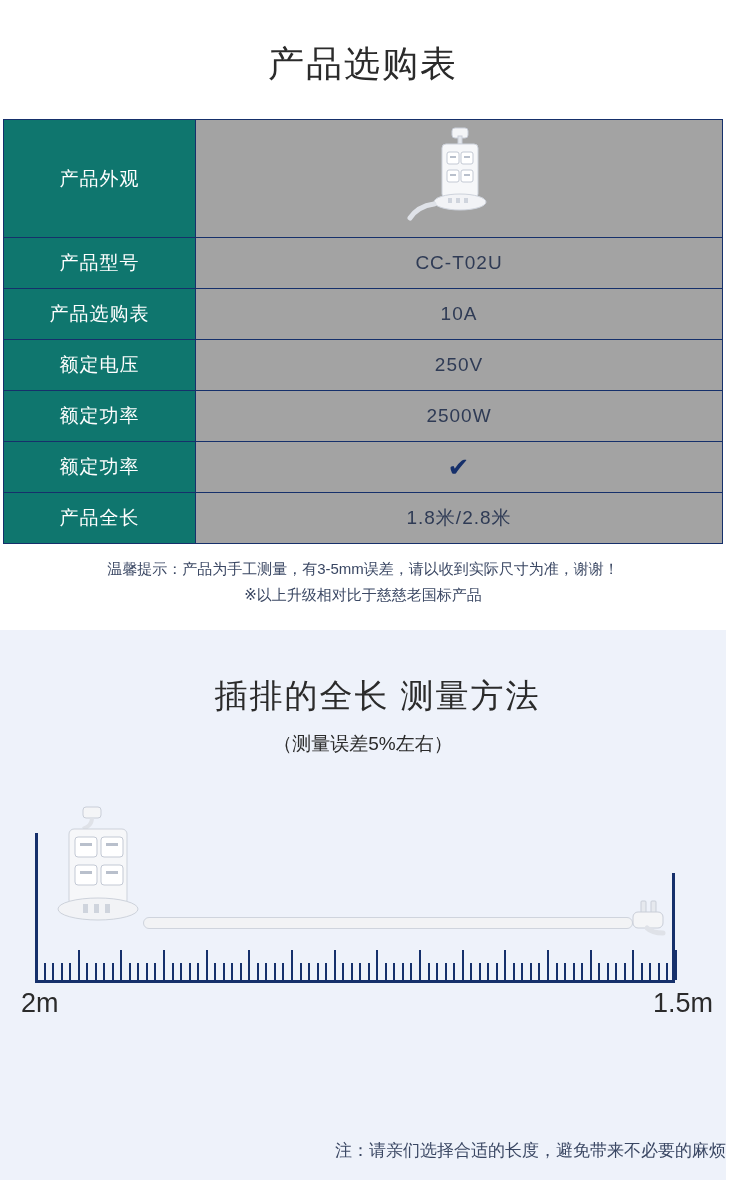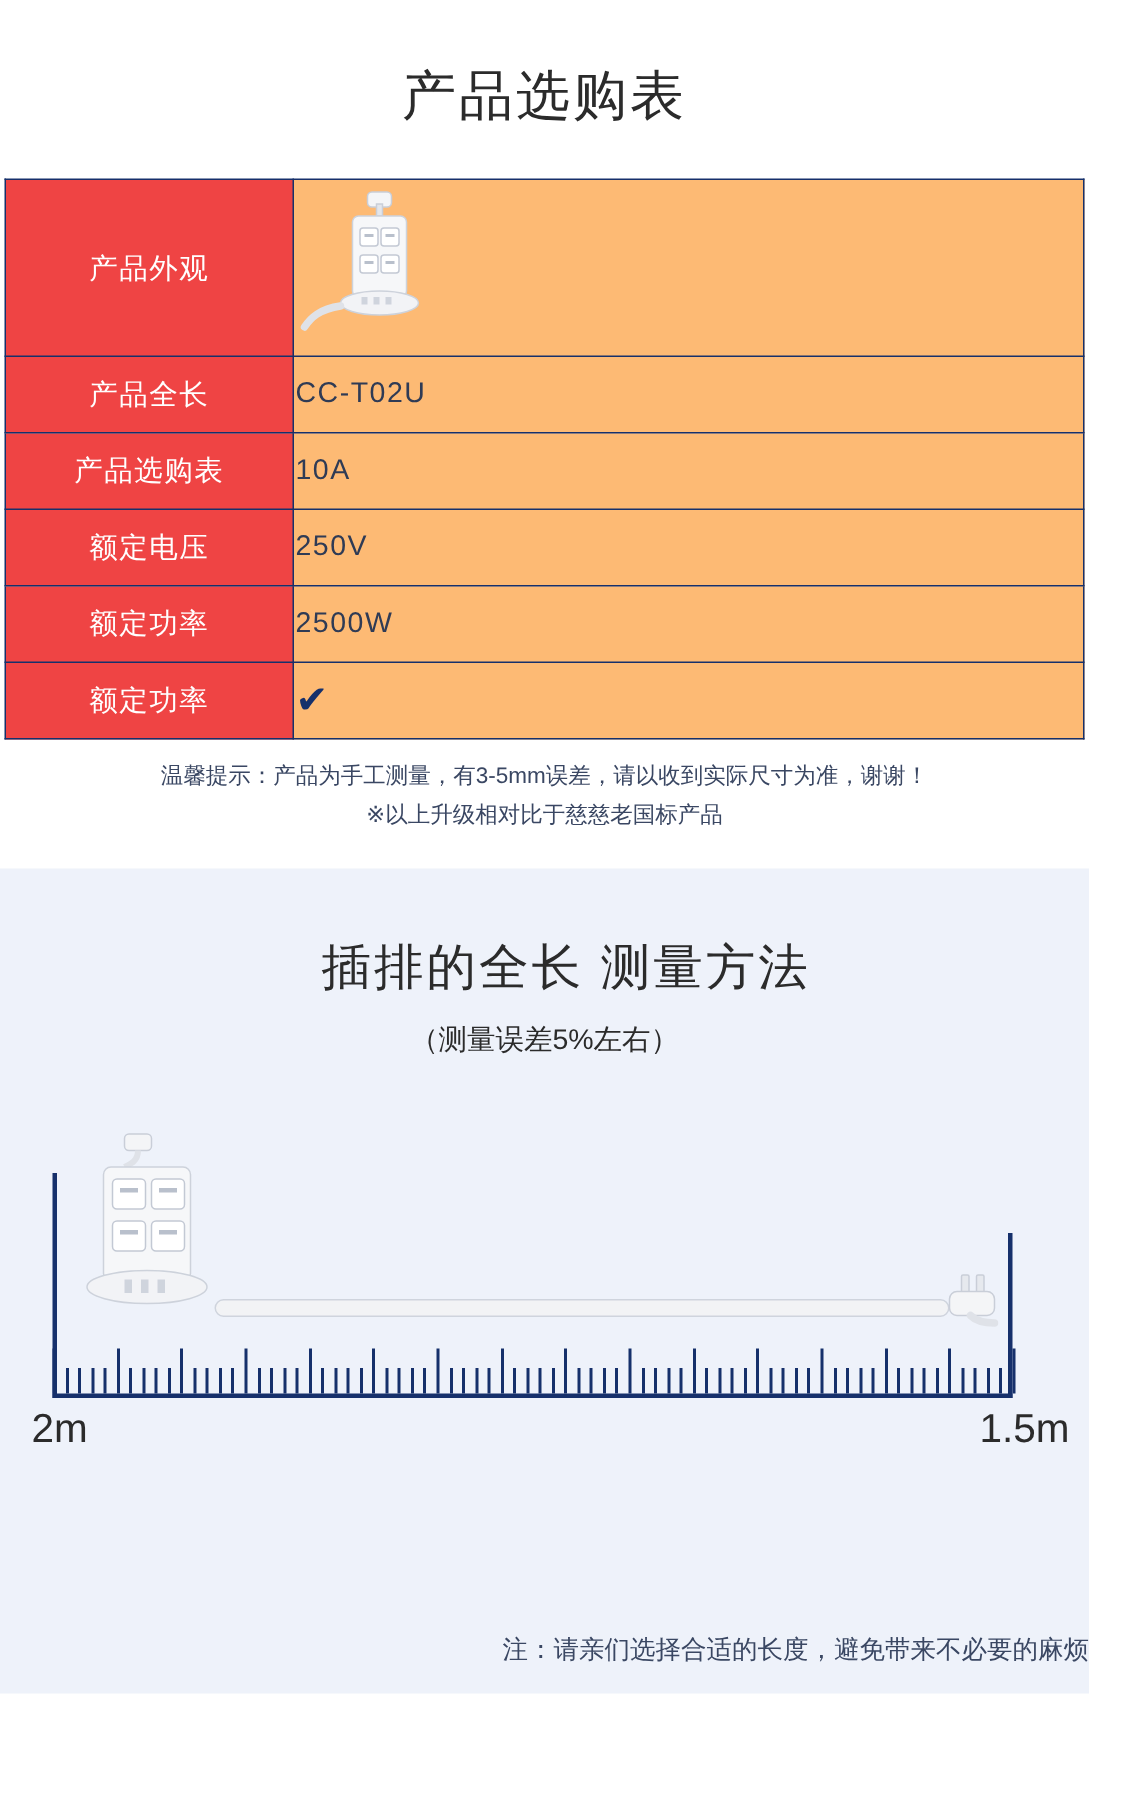--- a/index.html
+++ b/index.html
@@ -37,31 +37,31 @@
     table-layout: fixed;
   }
   .spec-table tr { height: 51px; }
   .spec-table tr.img-row { height: 118px; }
   .spec-table td {
     border: 1px solid #16306b;
     vertical-align: middle;
   }
   .spec-table td.label {
     width: 192px;
-    background: #ef4444;
+    background: #0f766e;
     color: #ffffff;
     font-size: 19px;
     text-align: center;
     letter-spacing: 1px;
   }
   .spec-table td.value {
-    background: #fdba74;
+    background: #a3a3a3;
     color: #2f3b55;
     font-size: 19px;
-    text-align: left;
+    text-align: center;
     letter-spacing: 1px;
   }
   .check-mark {
     color: #16306b;
     font-size: 26px;
     line-height: 1;
     font-weight: bold;
   }
 
   
@@ -226,21 +226,21 @@
                 <rect x="52" y="72" width="4" height="5" fill="#cfd4dd"></rect>
                 <rect x="60" y="72" width="4" height="5" fill="#cfd4dd"></rect>
 
                 <path d="M30 78 C 16 80, 10 86, 6 92" stroke="#dfe2e8" stroke-width="5" fill="none" stroke-linecap="round"></path>
               </svg>
             </span>
           </td>
         </tr>
 
         <tr>
-          <td class="label">产品全长</td>
+          <td class="label">产品型号</td>
           <td class="value">CC-T02U</td>
         </tr>
 
         <tr>
           <td class="label">产品选购表</td>
           <td class="value">10A</td>
         </tr>
 
         <tr>
           <td class="label">额定电压</td>
@@ -252,20 +252,24 @@
           <td class="value">2500W</td>
         </tr>
 
         <tr>
           <td class="label">额定功率</td>
           <td class="value">
             <span class="check-mark">✔</span>
           </td>
         </tr>
 
+        <tr>
+          <td class="label">产品全长</td>
+          <td class="value">1.8米/2.8米</td>
+        </tr>
       </tbody>
     </table>
 
     <div class="tips">
       <span>温馨提示：产品为手工测量，有3-5mm误差，请以收到实际尺寸为准，谢谢！</span>
       <span class="line2">※以上升级相对比于慈慈老国标产品</span>
     </div>
   </div>
 
   <div class="section-two">

